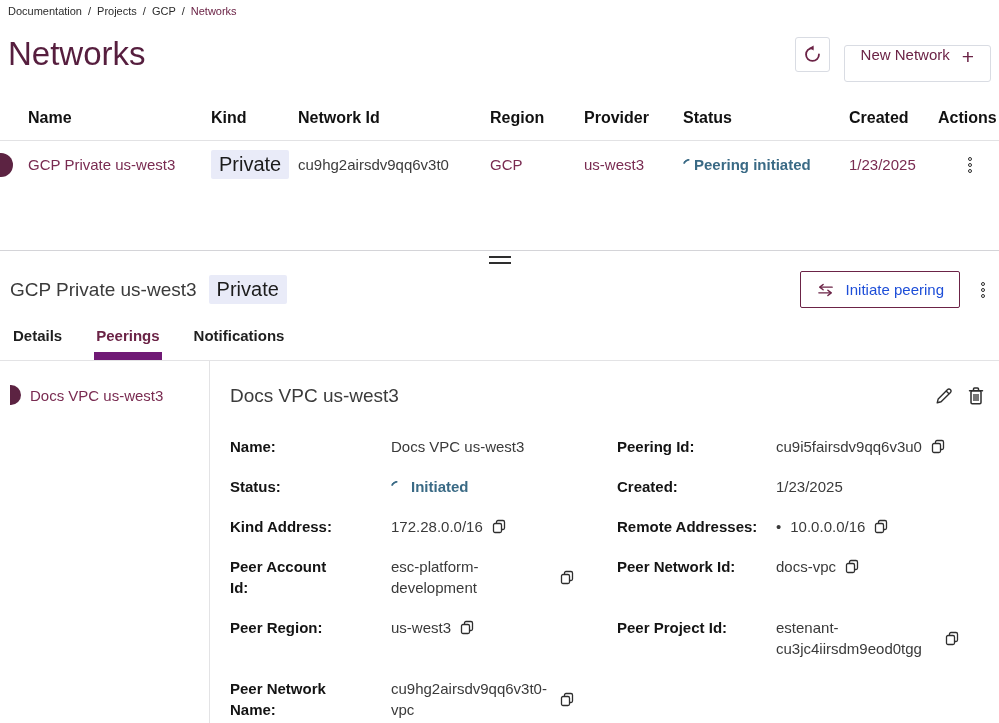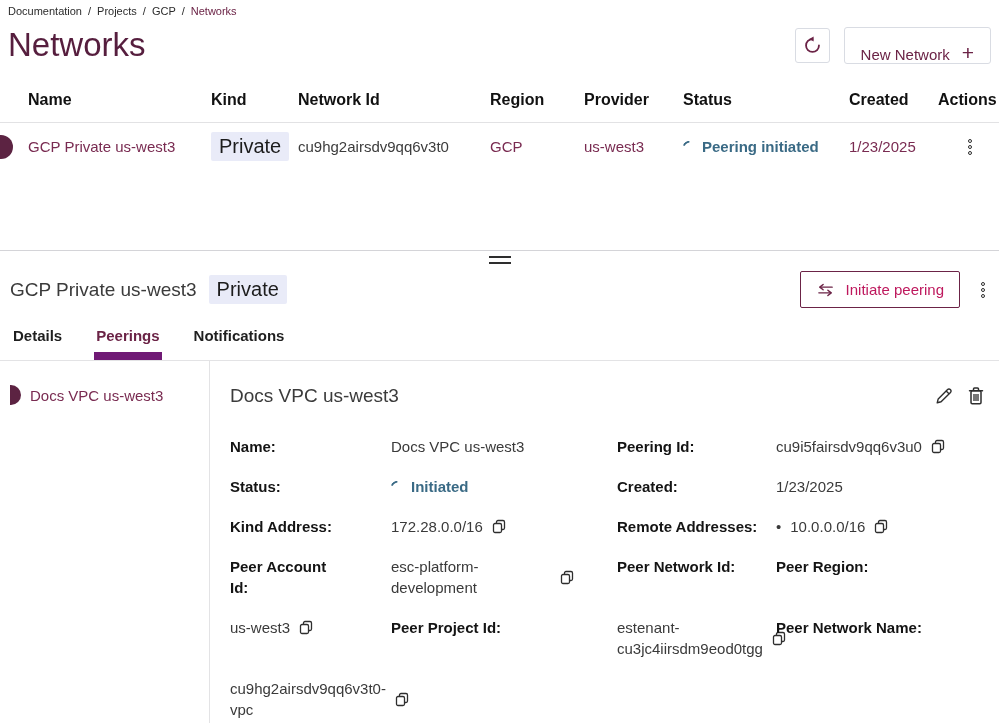--- a/index.html
+++ b/index.html
@@ -17,61 +17,61 @@
   .breadcrumb .crumb-current { color: #6b2346; }
   .header-row { margin: 9px 8px 0 8px; display: flex; justify-content: space-between; align-items: center; }
   .page-title { font-size: 33px; font-weight: 400; color: #561e3e; }
   .btn-group { display: flex; gap: 14px; align-items: center; }
   .icon-btn {
     width: 35px; height: 35px; background: #fff; border: 1px solid #d9dce3; border-radius: 3px;
     display: flex; align-items: center; justify-content: center; cursor: pointer;
   }
   .outline-btn {
     height: 37px; background: #fff; border: 1px solid #d9dce3; border-radius: 3px;
-    display: flex; align-items: flex-end; gap: 12px; padding: 0 16px;
-    color: #6b2346; font-size: 15px; cursor: pointer;
+    display: flex; align-items: flex-start; gap: 12px; padding: 0 16px;
+    color: #6b2346; font-size: 15px; cursor: pointer; margin-top: 19px;
   }
   .plus-glyph { font-size: 21px; font-weight: 400; line-height: 1; color: #6b2346; }
   
   .net-table { margin-top: 17px; }
   .tgrid { display: grid; grid-template-columns: 211px 87px 192px 94px 99px 166px 89px 1fr; align-items: center; }
   .thead { border-bottom: 1px solid #e2e2e4; }
   .thead .th { font-size: 16px; font-weight: bold; color: #111; padding: 10px 0 13px 0; }
   .th-name { padding-left: 28px !important; }
   .th-actions { text-align: right; padding-right: 6px !important; }
   .trow { height: 47px; cursor: pointer; }
   .cell { font-size: 15px; }
   .cell-name { display: flex; align-items: center; gap: 15px; color: #792b51; }
   .half-disc { width: 13px; height: 24px; background: #5c2342; border-radius: 0 12px 12px 0; flex: 0 0 auto; }
   .badge {
     display: inline-block; background: #e9ebf8; color: #1c1c1c;
     font-size: 20px; padding: 3px 8px; border-radius: 2px;
   }
   .cell-id { color: #3c3c3c; }
   .cell-maroon { color: #792b51; }
-  .cell-status { display: flex; align-items: center; gap: 8px; color: #3a6a85; font-weight: bold; }
+  .cell-status { display: flex; align-items: center; color: #3a6a85; font-weight: bold; }
   .spinner {
     width: 11px; height: 11px; border-radius: 50%;
     border: 2px solid transparent; border-top-color: #3a6a85;
     transform: rotate(-35deg); flex: 0 0 auto;
   }
   .cell-actions { justify-self: end; padding-right: 23px; }
   .kebab { display: flex; flex-direction: column; gap: 2px; align-items: center; cursor: pointer; padding: 4px; }
   .kebab i { width: 4px; height: 4px; border: 1.2px solid #2e2e2e; border-radius: 50%; display: block; }
   
   .bottom-panel { height: 473px; border-top: 1px solid #d4d4d8; display: flex; flex-direction: column; }
   .handle-row { height: 16px; display: flex; justify-content: center; align-items: flex-start; padding-top: 5px; }
   .drag-handle { width: 22px; height: 8px; border-top: 2px solid #2e2e2e; border-bottom: 2px solid #2e2e2e; cursor: row-resize; }
   .panel-header { margin: 4px 10px 0 10px; display: flex; justify-content: space-between; align-items: center; }
   .panel-title-wrap { display: flex; align-items: center; gap: 12px; }
   .panel-title { font-size: 19px; font-weight: 400; color: #3b3b3b; }
   .maroon-btn {
     background: #fff; border: 1px solid #6b2346; border-radius: 2px;
     display: flex; align-items: center; gap: 11px; padding: 9px 15px;
-    color: #be185d; font-size: 15px; cursor: pointer;
+    color: #1d4ed8; font-size: 15px; cursor: pointer;
   }
   .panel-actions { display: flex; align-items: center; gap: 17px; }
   
   .tabs { margin-top: 13px; padding: 0 11px; display: flex; gap: 30px; border-bottom: 1px solid #e3e3e5; }
   .tab { font-size: 15px; font-weight: bold; color: #1f1f1f; padding: 6px 2px 12px 2px; cursor: pointer; }
   .tab.active { color: #6b2346; border-bottom: 8px solid #701a75; padding-bottom: 8px; }
   
   .split { flex: 1; display: flex; overflow: hidden; }
   .peer-sidebar { width: 210px; flex: 0 0 210px; border-right: 1px solid #e3e3e5; padding: 24px 0 0 10px; }
   .peer-item { display: flex; align-items: center; gap: 9px; color: #792b51; font-size: 15px; cursor: pointer; }
@@ -288,20 +288,26 @@
         </div>
 
         <div class="flabel col1">Peer Account Id:</div>
         <div class="fvalue">
           <span class="vtext">esc-platform-development</span>
           <svg class="icsvg" width="14" height="15">
               <use href="#i-copy"></use>
             </svg>
         </div>
         <div class="flabel">Peer Network Id:</div>
+        <div class="fvalue">
+          <span class="vtext">docs-vpc</span>
+          <svg class="icsvg" width="14" height="15">
+              <use href="#i-copy"></use>
+            </svg>
+        </div>
 
         <div class="flabel col1">Peer Region:</div>
         <div class="fvalue">
           <span class="vtext">us-west3</span>
           <svg class="icsvg" width="14" height="15">
               <use href="#i-copy"></use>
             </svg>
         </div>
         <div class="flabel">Peer Project Id:</div>
         <div class="fvalue">

